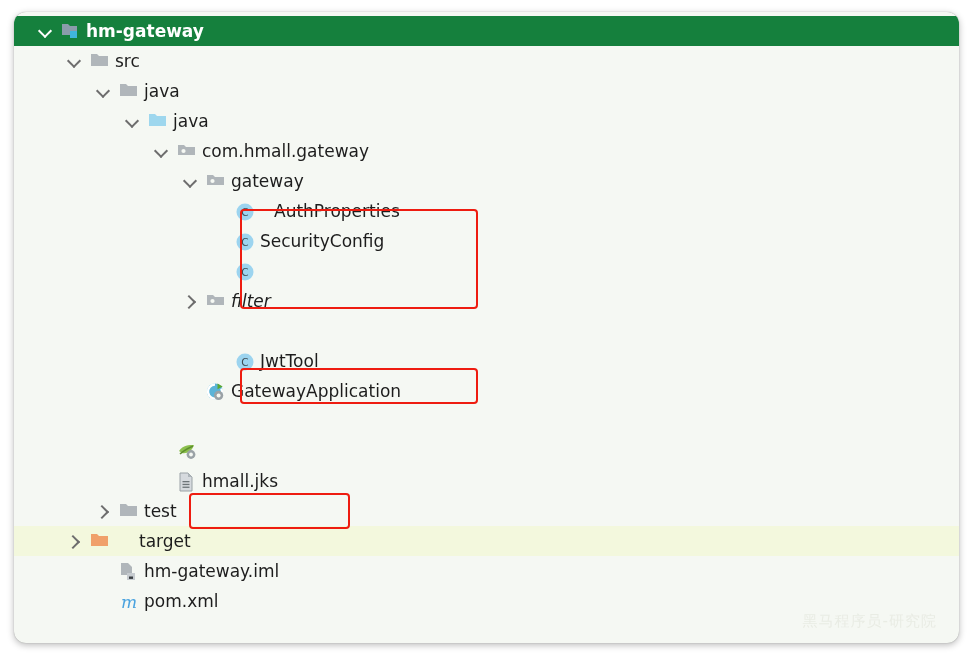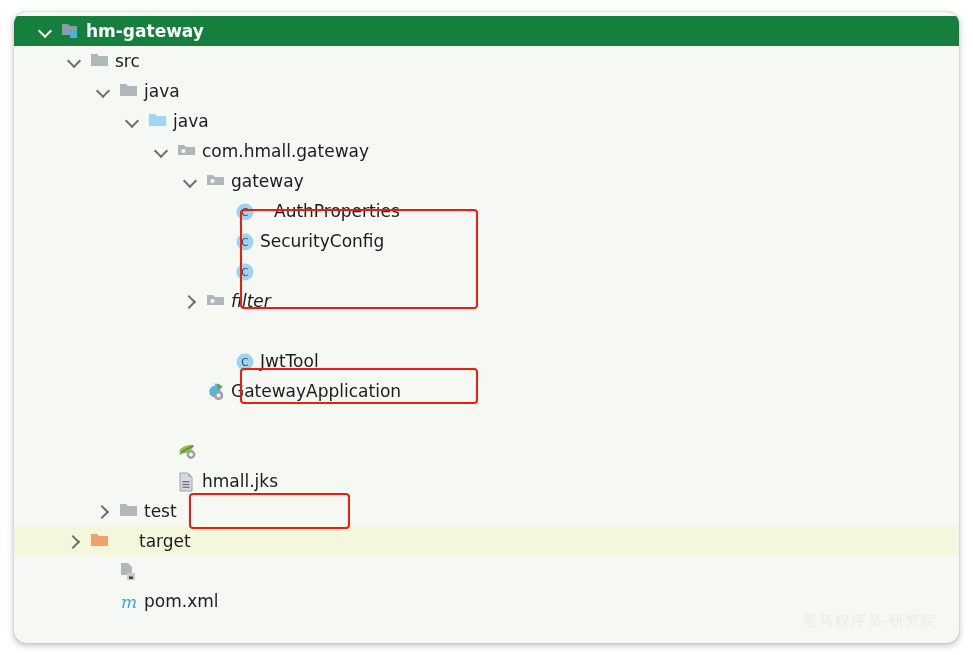--- a/index.html
+++ b/index.html
@@ -287,20 +287,21 @@
         <span class="label" style="position: absolute; left: 101px; margin-left: 24px;">target</span>
       </div>
       <div class="row" style="top: 544px;">
         <span class="ic" style="left: 104px;">
           <svg width="20" height="20" viewBox="0 0 20 20">
             <path d="M2 1h7l4 4v8H2z" fill="#b0b6ba"></path>
             <rect x="8" y="11" width="8" height="7" fill="#c6cbcf"></rect>
             <rect x="10" y="14.5" width="4" height="2.4" fill="#3a3f42"></rect>
           </svg>
         </span>
+        <span class="label" style="position: absolute; left: 130px;">hm-gateway.iml</span>
       </div>
       <div class="row" style="top: 574px;">
         <span class="ic" style="left: 104px;">
           <svg width="20" height="20" viewBox="0 0 20 20">
             <text x="10" y="16" font-size="17" font-style="italic" font-family="DejaVu Serif, serif" fill="#4aa3df" text-anchor="middle">m</text>
           </svg>
         </span>
         <span class="label" style="position: absolute; left: 130px;">pom.xml</span>
       </div>
     </div>

